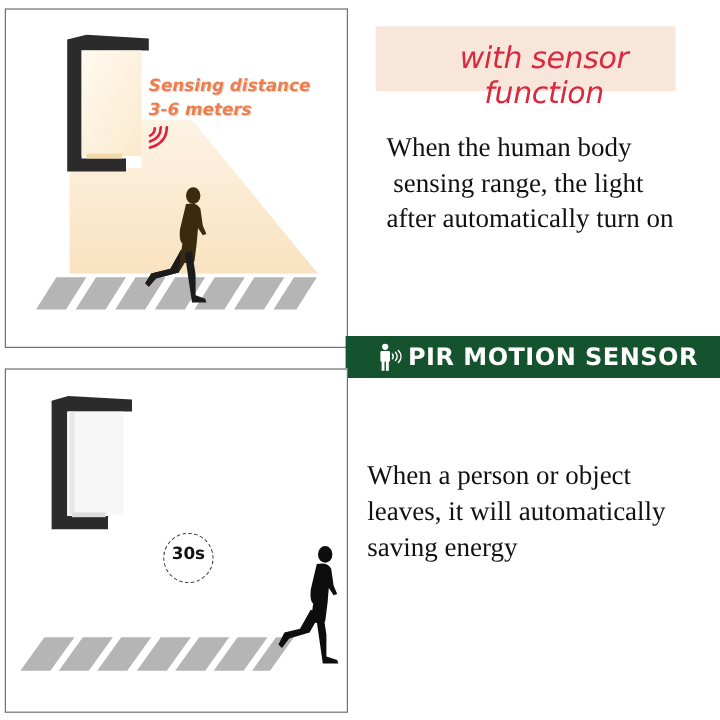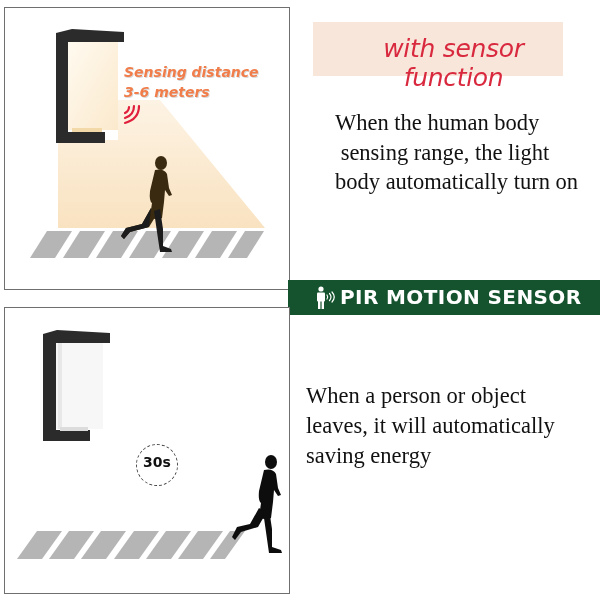--- a/index.html
+++ b/index.html
@@ -68,21 +68,21 @@
   </g>
 </svg>
 
 <div class="sense-text"><span>Sensing distance</span>
 <span>3-6 meters</span></div>
 
 <div class="label-box">
   <div class="label-text">with sensor function</div>
 </div>
 
-<div class="desc" style="left:322px; top:108px;margin-left:13px;"><div>When the human body</div><div> sensing range, the light</div><div>body automatically turn on</div></div>
+<div class="desc" style="left:322px; top:108px;"><div>When the human body</div><div> sensing range, the light</div><div>after automatically turn on</div></div>
 
 <div class="banner">
   <svg class="banner-icon" width="22" height="24" viewBox="0 0 22 24">
     <circle cx="5" cy="3" r="2.6" fill="#fff"></circle>
     <rect x="1" y="6.5" width="8" height="9" rx="1" fill="#fff"></rect>
     <rect x="2" y="15" width="2.4" height="8" fill="#fff"></rect>
     <rect x="5.6" y="15" width="2.4" height="8" fill="#fff"></rect>
     <g fill="none" stroke="#fff" stroke-width="1.2" stroke-linecap="round">
       <path d="M11,9 q1.5,2 0,4"></path>
       <path d="M13.5,7.5 q3,3.5 0,7"></path>

